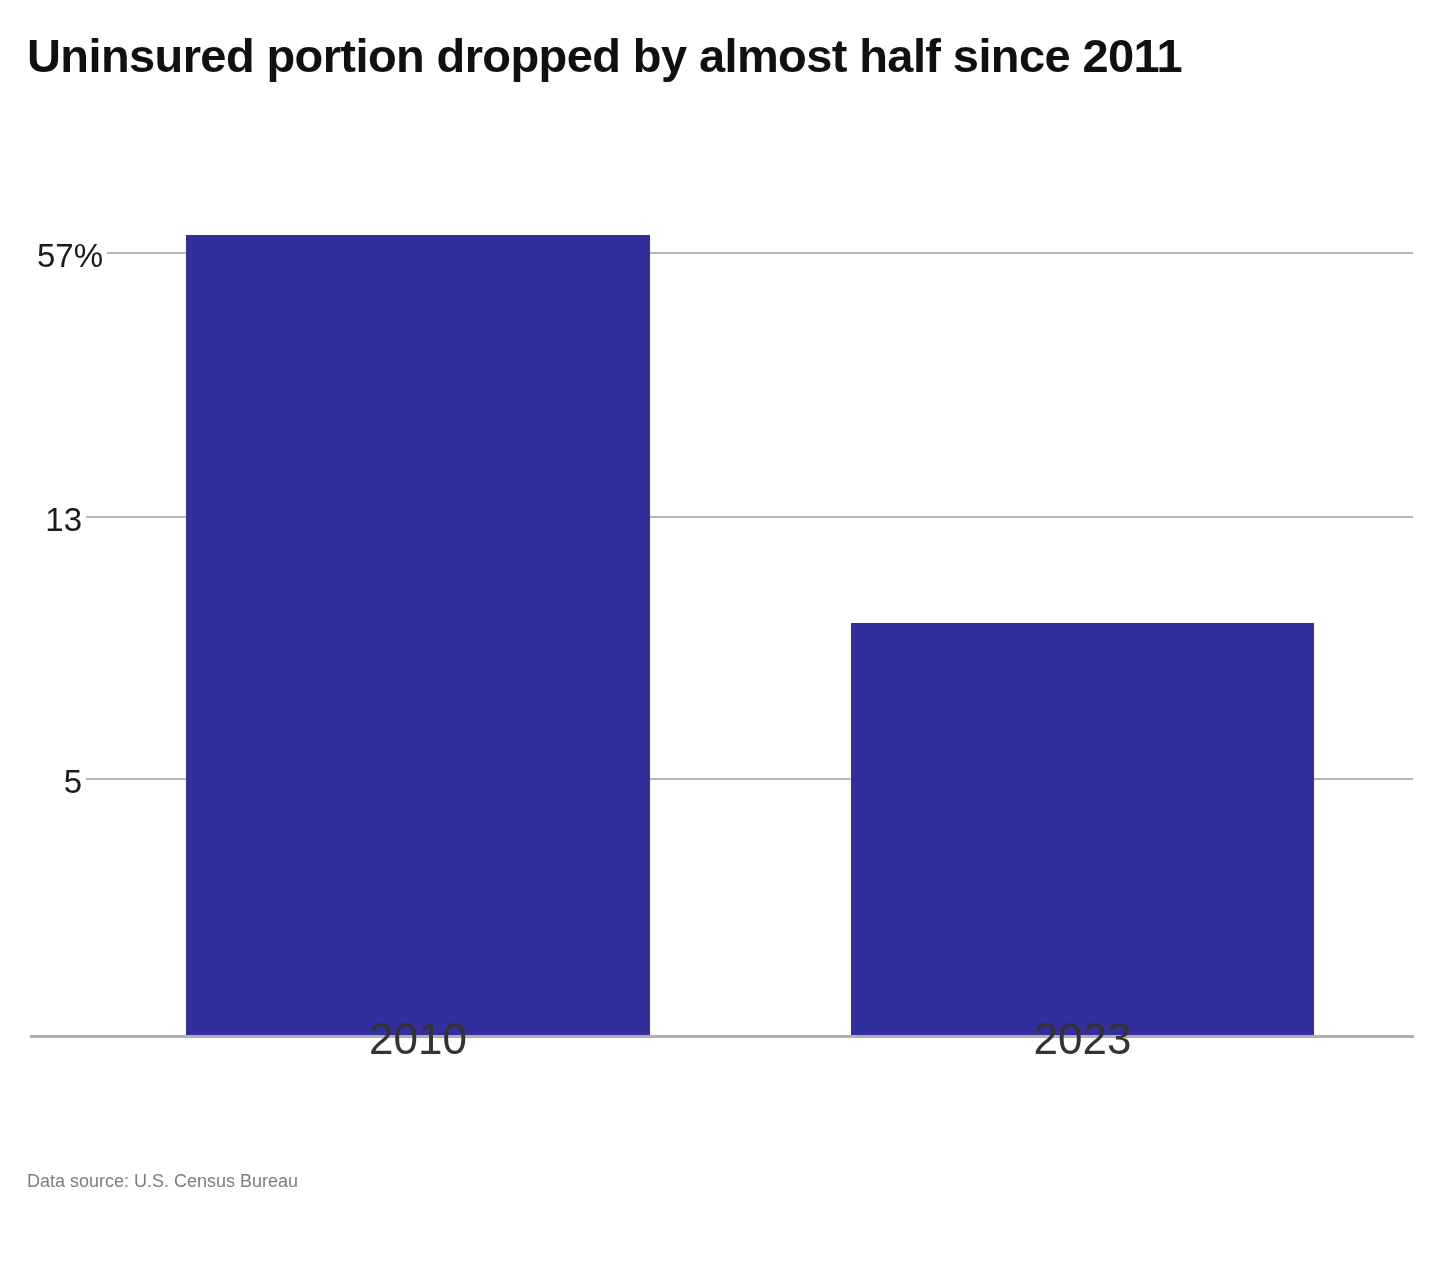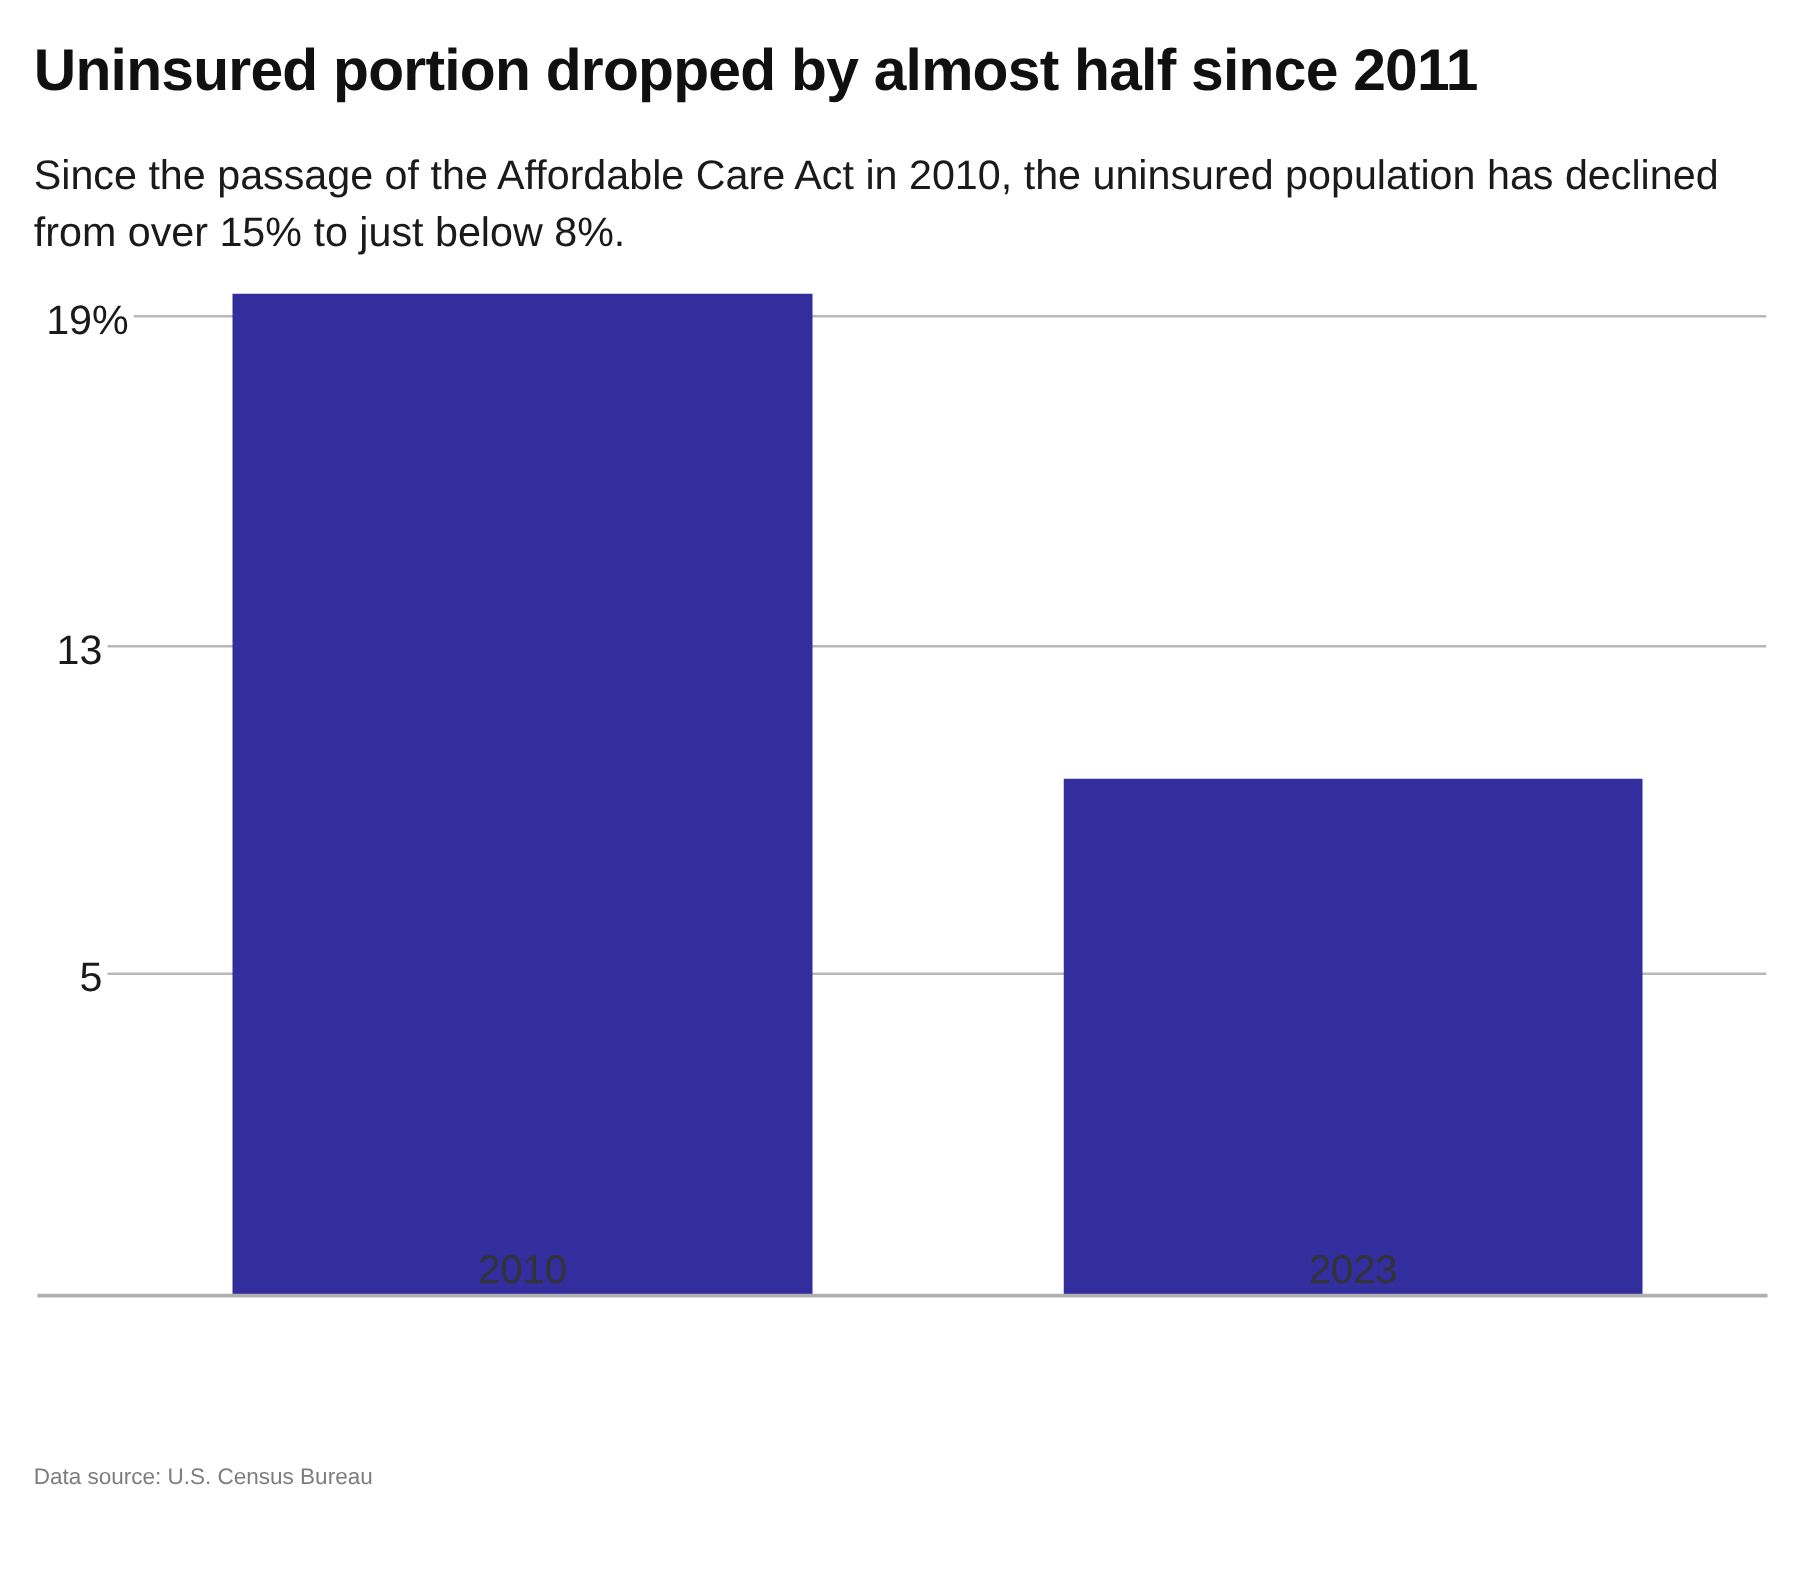--- a/index.html
+++ b/index.html
@@ -74,22 +74,22 @@
     line-height: 33px;
     text-align: right;
     white-space: nowrap;
   }
   .bar {
     position: absolute;
     background: #322e9e;
   }
   .x-tick-label {
     position: absolute;
-    top: 995px;
-    font-size: 32px;
+    top: 1019px;
+    font-size: 44px;
     color: #333333;
     line-height: 40px;
     text-align: center;
     white-space: nowrap;
   }
 
   
   .footer {
     position: absolute;
     left: 27px;
@@ -100,29 +100,28 @@
   }
   .footer div { white-space: nowrap; }
 </style>
 </head>
 <body>
 
 <div class="page">
 
   <div class="chart-title">Uninsured portion dropped by almost half since 2011</div>
 
-  <div class="chart-subtitle">Since the passage of the Affordable Care Act in 2010, the uninsured population has declined from over 15% to just below 8%.</div>
 
   <div class="plot">
 
     <div class="gridline" style="left:107px; width:1306px; top:252px;"></div>
     <div class="gridline" style="left:86px; width:1327px; top:516px;"></div>
     <div class="gridline" style="left:86px; width:1327px; top:778px;"></div>
 
-    <div class="y-tick-label" style="top:239px;">19%</div>
+    <div class="y-tick-label" style="top:239px;">57%</div>
     <div class="y-tick-label" style="top:503px; right:1358px;">13</div>
     <div class="y-tick-label" style="top:765px; right:1358px;">5</div>
 
     <div class="bar" style="left:186px; width:464px; top:235px; height:801px;"></div>
     <div class="bar" style="left:851px; width:463px; top:623px; height:413px;"></div>
 
     <div class="axis-line"></div>
 
     <div class="x-tick-label" style="left:186px; width:464px;">2010</div>
     <div class="x-tick-label" style="left:851px; width:463px;">2023</div>

